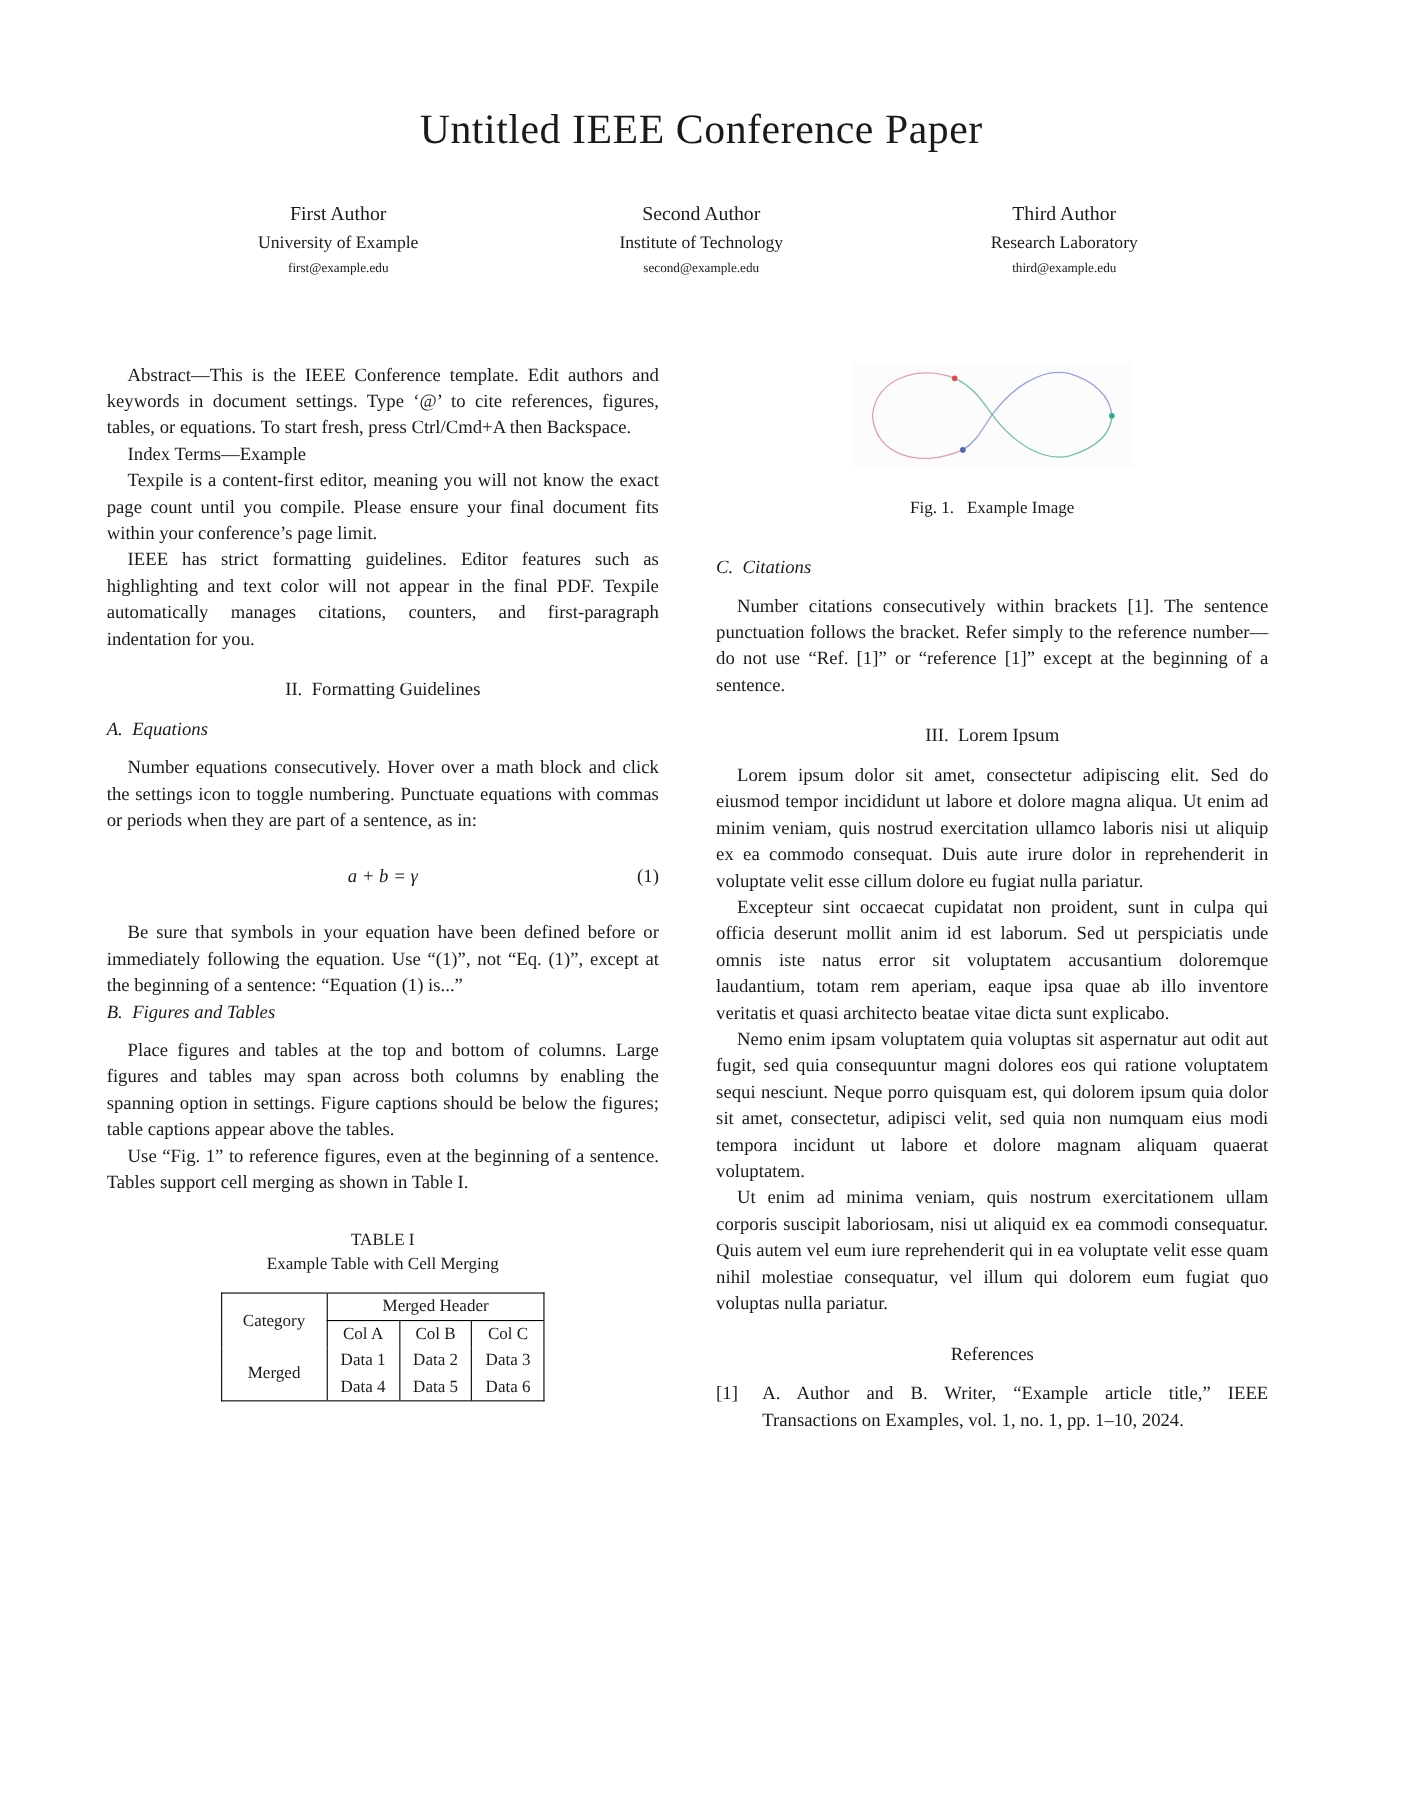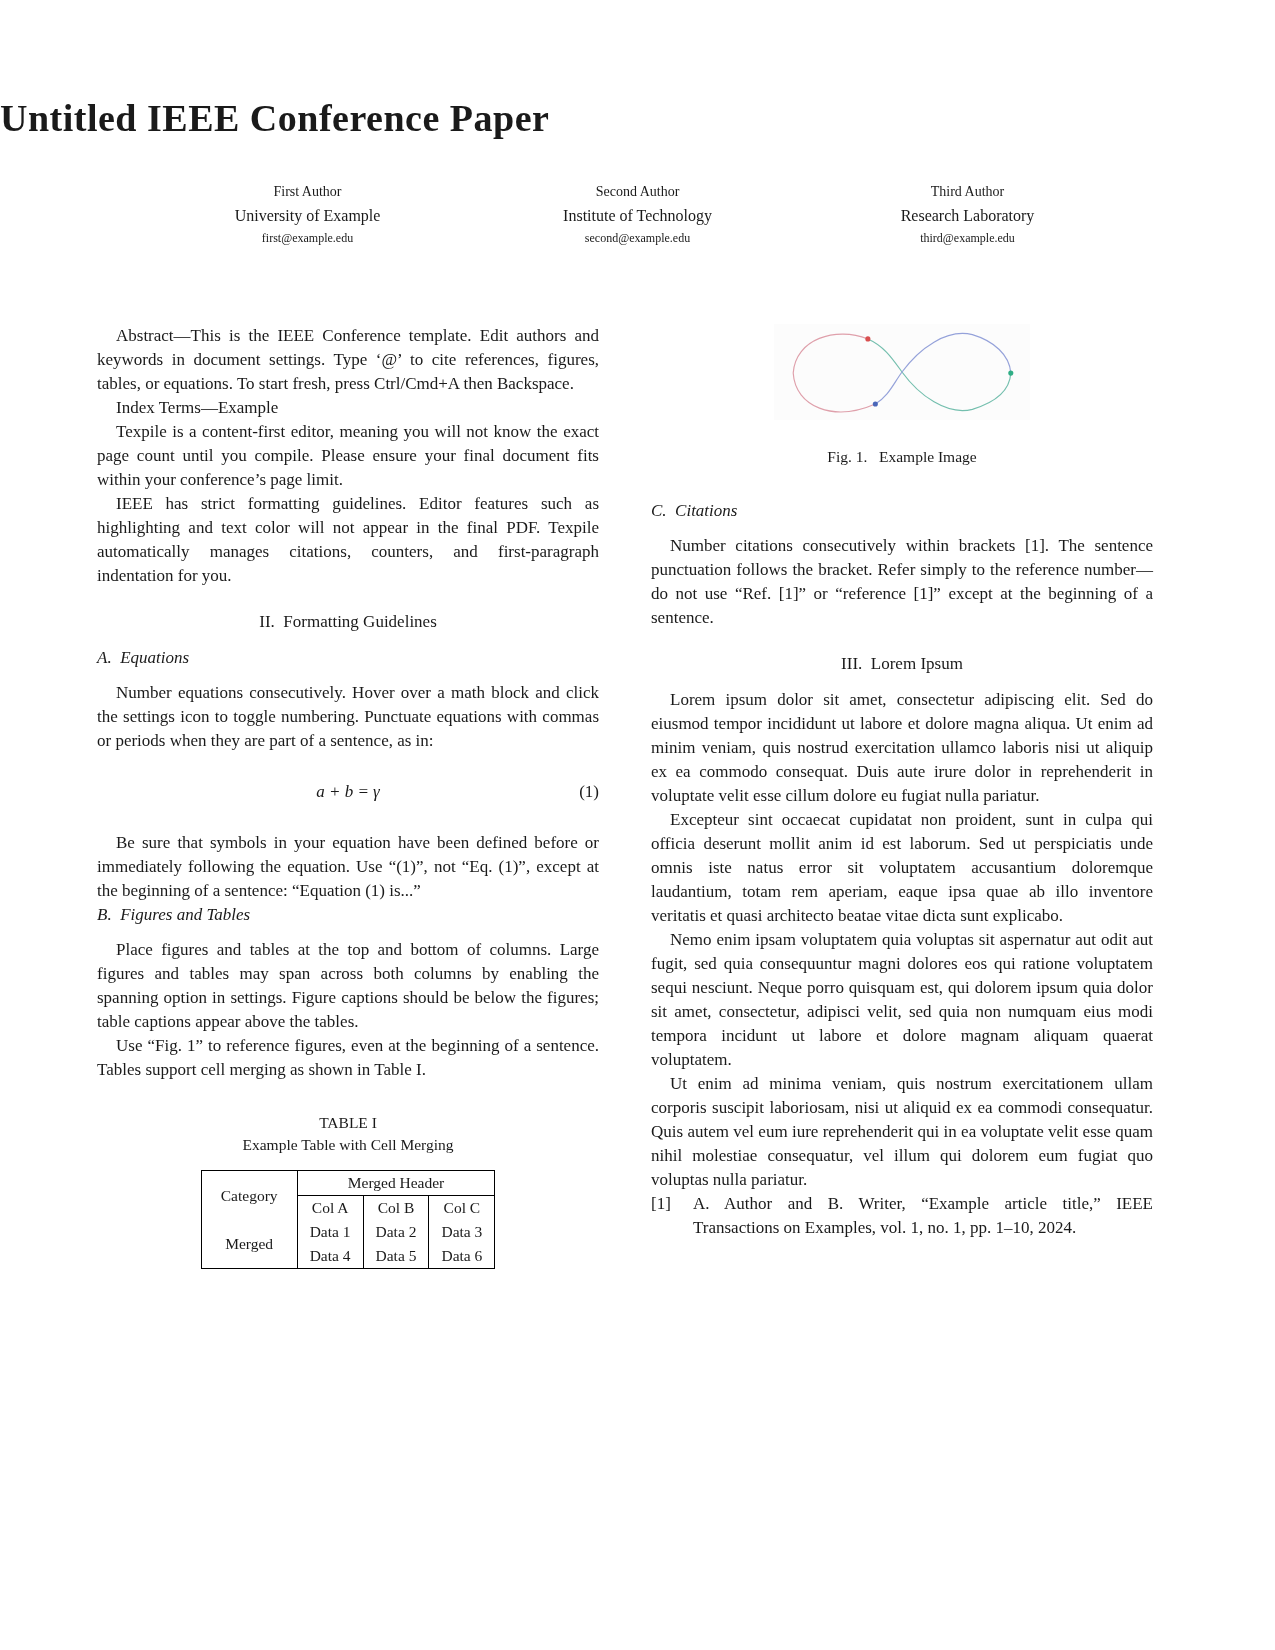--- a/index.html
+++ b/index.html
@@ -10,34 +10,34 @@
     height: 1650px;
     margin: 0 auto;
     background: #ffffff;
     color: #1a1a1a;
     font-family: "Liberation Serif", "DejaVu Serif", serif;
     overflow: hidden;
     padding-top: 96px;
   }
   
   .paper-title {
-    text-align: left;
+    text-align: center;
     font-size: 38px;
-    font-weight: 700;
+    font-weight: 400;
     letter-spacing: 0.5px;
   }
   .authors {
     display: flex;
     justify-content: center;
     gap: 120px;
     margin-top: 44px;
     margin-bottom: 78px;
   }
   .author { text-align: center; min-width: 210px; }
-  .author .name { font-size: 14px; margin-bottom: 7px; text-align: center; }
+  .author .name { font-size: 18px; margin-bottom: 7px; text-align: center; }
   .author .affil { font-size: 16px; margin-bottom: 6px; }
   .author .email { font-size: 12px; }
   
   .columns {
     display: flex;
     gap: 52px;
     padding-left: 97px;
     padding-right: 103px;
   }
   .col { width: 502px; flex: none; font-size: 17px; line-height: 24px; }
@@ -212,20 +212,21 @@
 
       <div class="sub-heading" style="margin-top:0">C.  Citations</div>
       <p>Number citations consecutively within brackets [1]. The sentence punctuation follows the bracket. Refer simply to the reference number—do not use “Ref. [1]” or “reference [1]” except at the beginning of a sentence.</p>
 
       <div class="sec-heading">III.  Lorem Ipsum</div>
       <p>Lorem ipsum dolor sit amet, consectetur adipiscing elit. Sed do eiusmod tempor incididunt ut labore et dolore magna aliqua. Ut enim ad minim veniam, quis nostrud exercitation ullamco laboris nisi ut aliquip ex ea commodo consequat. Duis aute irure dolor in reprehenderit in voluptate velit esse cillum dolore eu fugiat nulla pariatur.</p>
       <p>Excepteur sint occaecat cupidatat non proident, sunt in culpa qui officia deserunt mollit anim id est laborum. Sed ut perspiciatis unde omnis iste natus error sit voluptatem accusantium doloremque laudantium, totam rem aperiam, eaque ipsa quae ab illo inventore veritatis et quasi architecto beatae vitae dicta sunt explicabo.</p>
       <p>Nemo enim ipsam voluptatem quia voluptas sit aspernatur aut odit aut fugit, sed quia consequuntur magni dolores eos qui ratione voluptatem sequi nesciunt. Neque porro quisquam est, qui dolorem ipsum quia dolor sit amet, consectetur, adipisci velit, sed quia non numquam eius modi tempora incidunt ut labore et dolore magnam aliquam quaerat voluptatem.</p>
       <p>Ut enim ad minima veniam, quis nostrum exercitationem ullam corporis suscipit laboriosam, nisi ut aliquid ex ea commodi consequatur. Quis autem vel eum iure reprehenderit qui in ea voluptate velit esse quam nihil molestiae consequatur, vel illum qui dolorem eum fugiat quo voluptas nulla pariatur.</p>
 
+      <div class="ref-heading">References</div>
       <div class="ref-item">
         <span class="ref-label">[1]</span>
         <span class="ref-text">A. Author and B. Writer, “Example article title,” IEEE Transactions on Examples, vol. 1, no. 1, pp. 1–10, 2024.</span>
       </div>
 
     </div>
   </div>
 
 </div>
 

